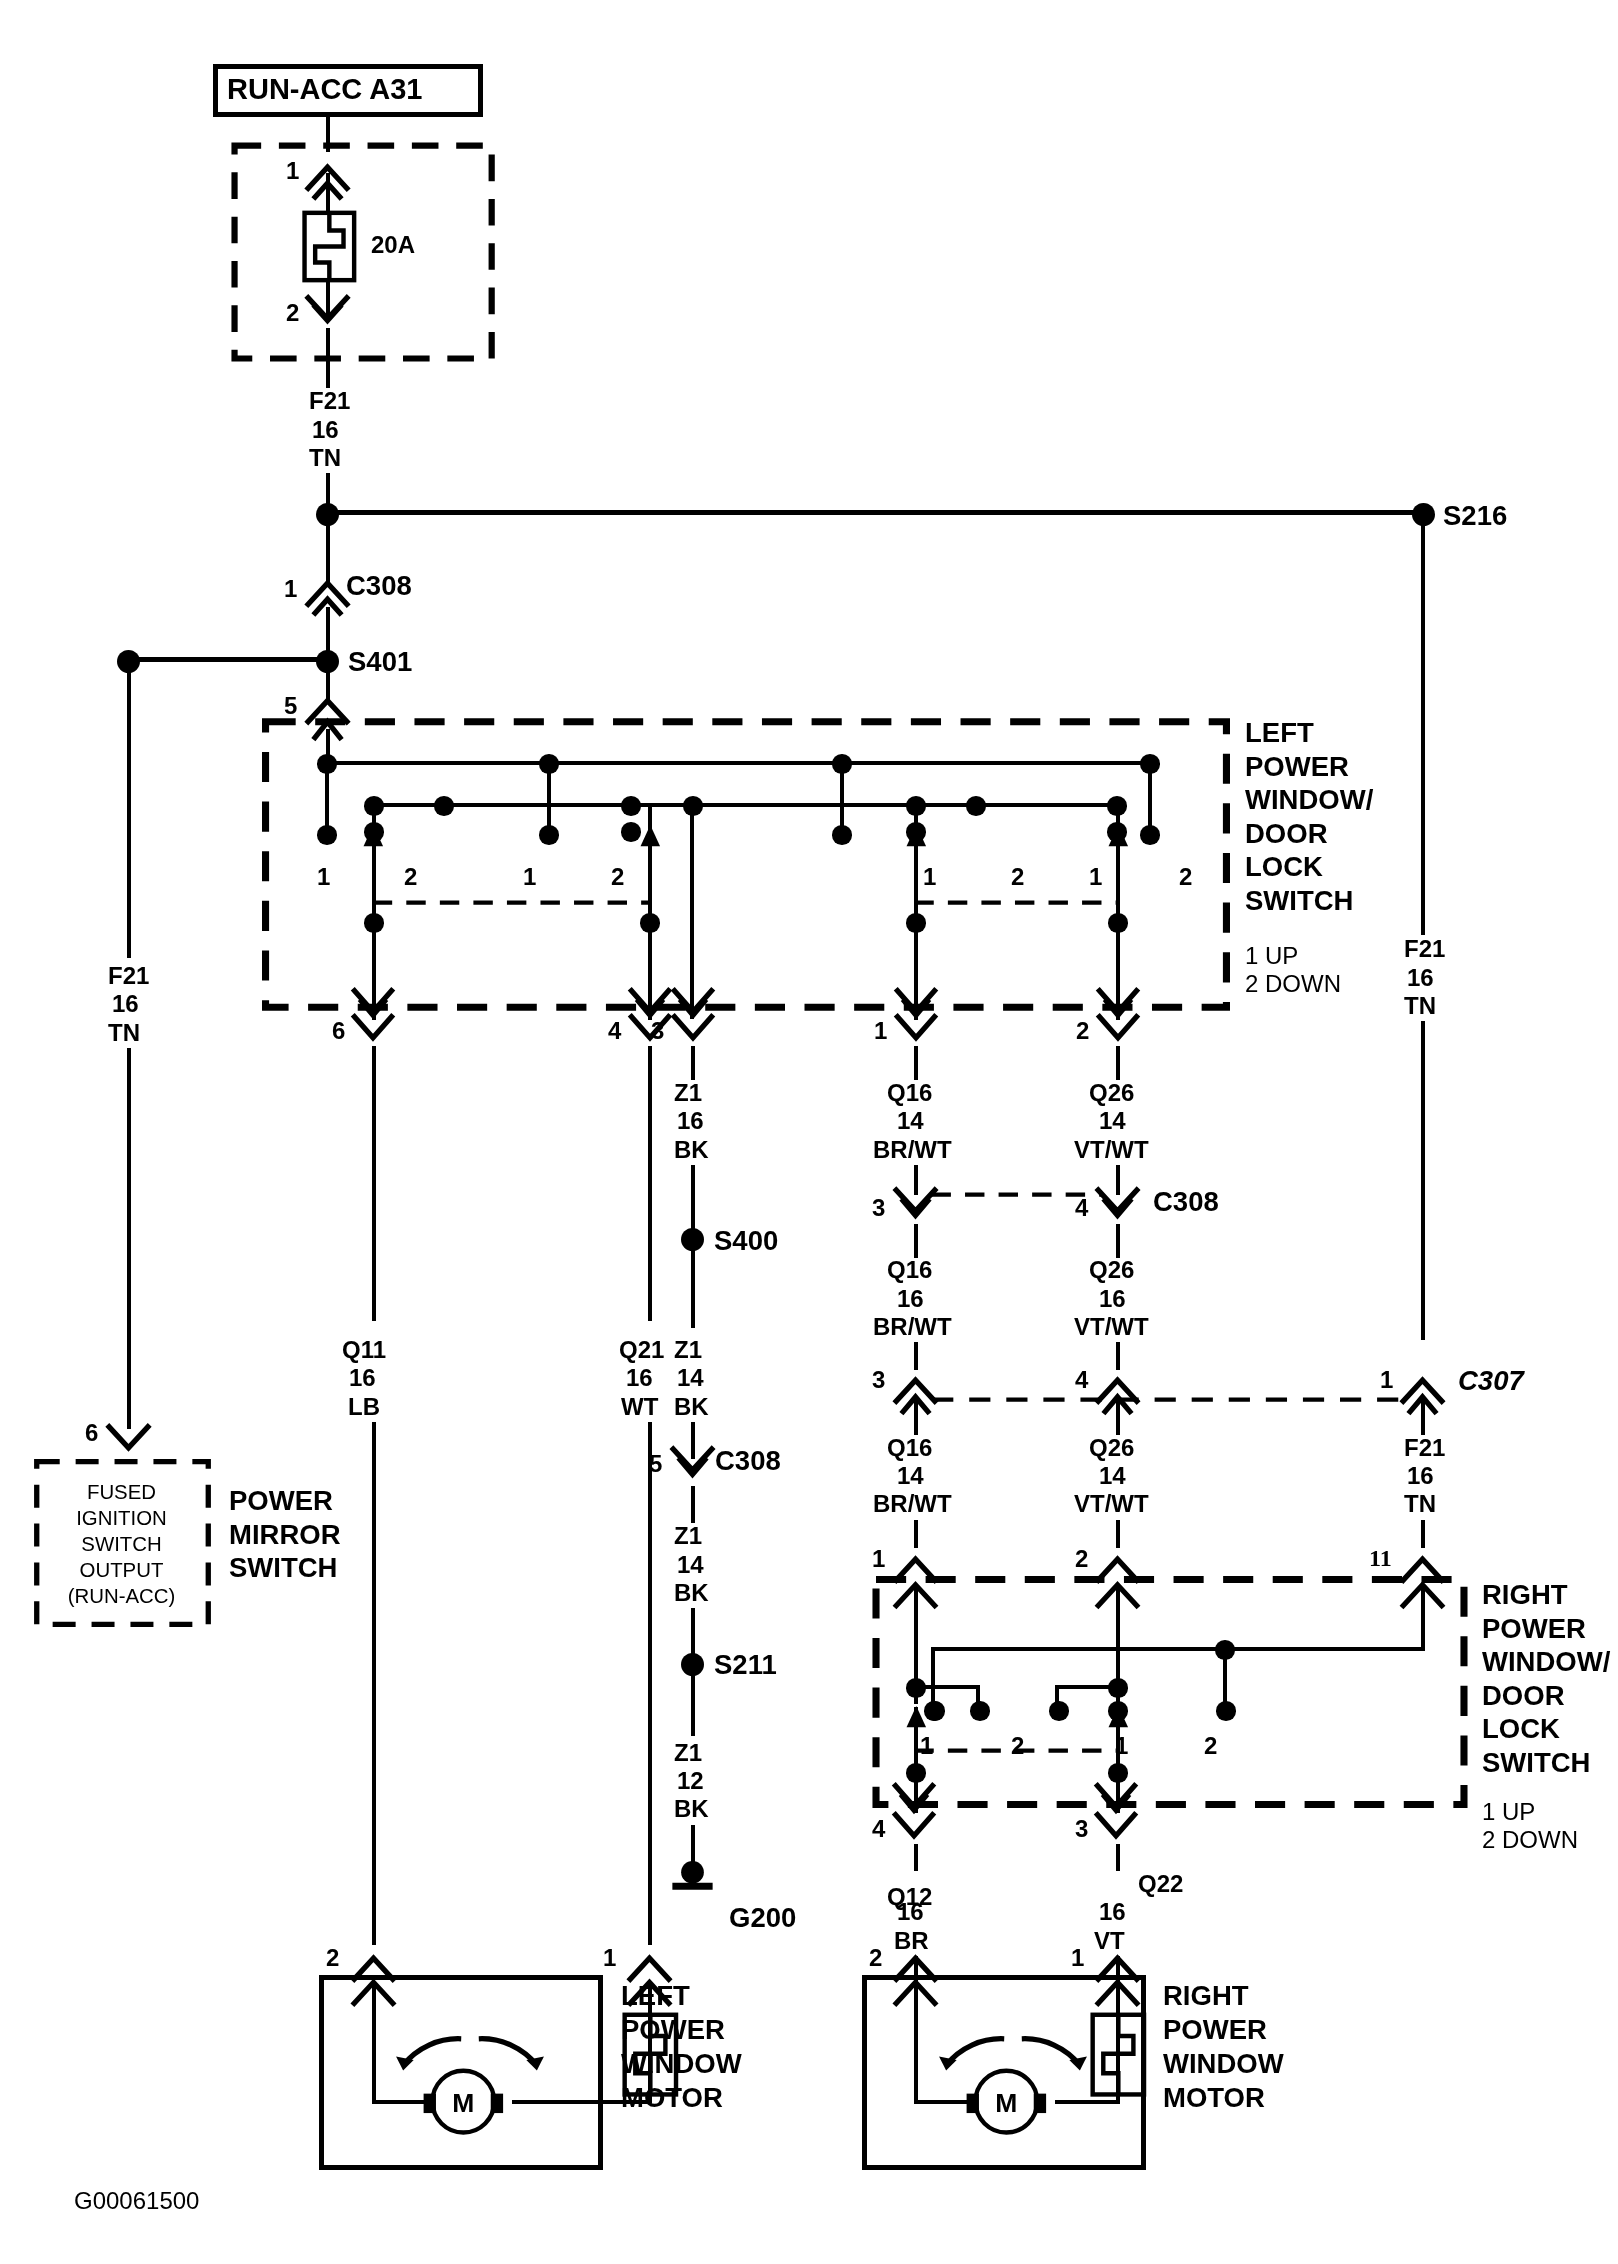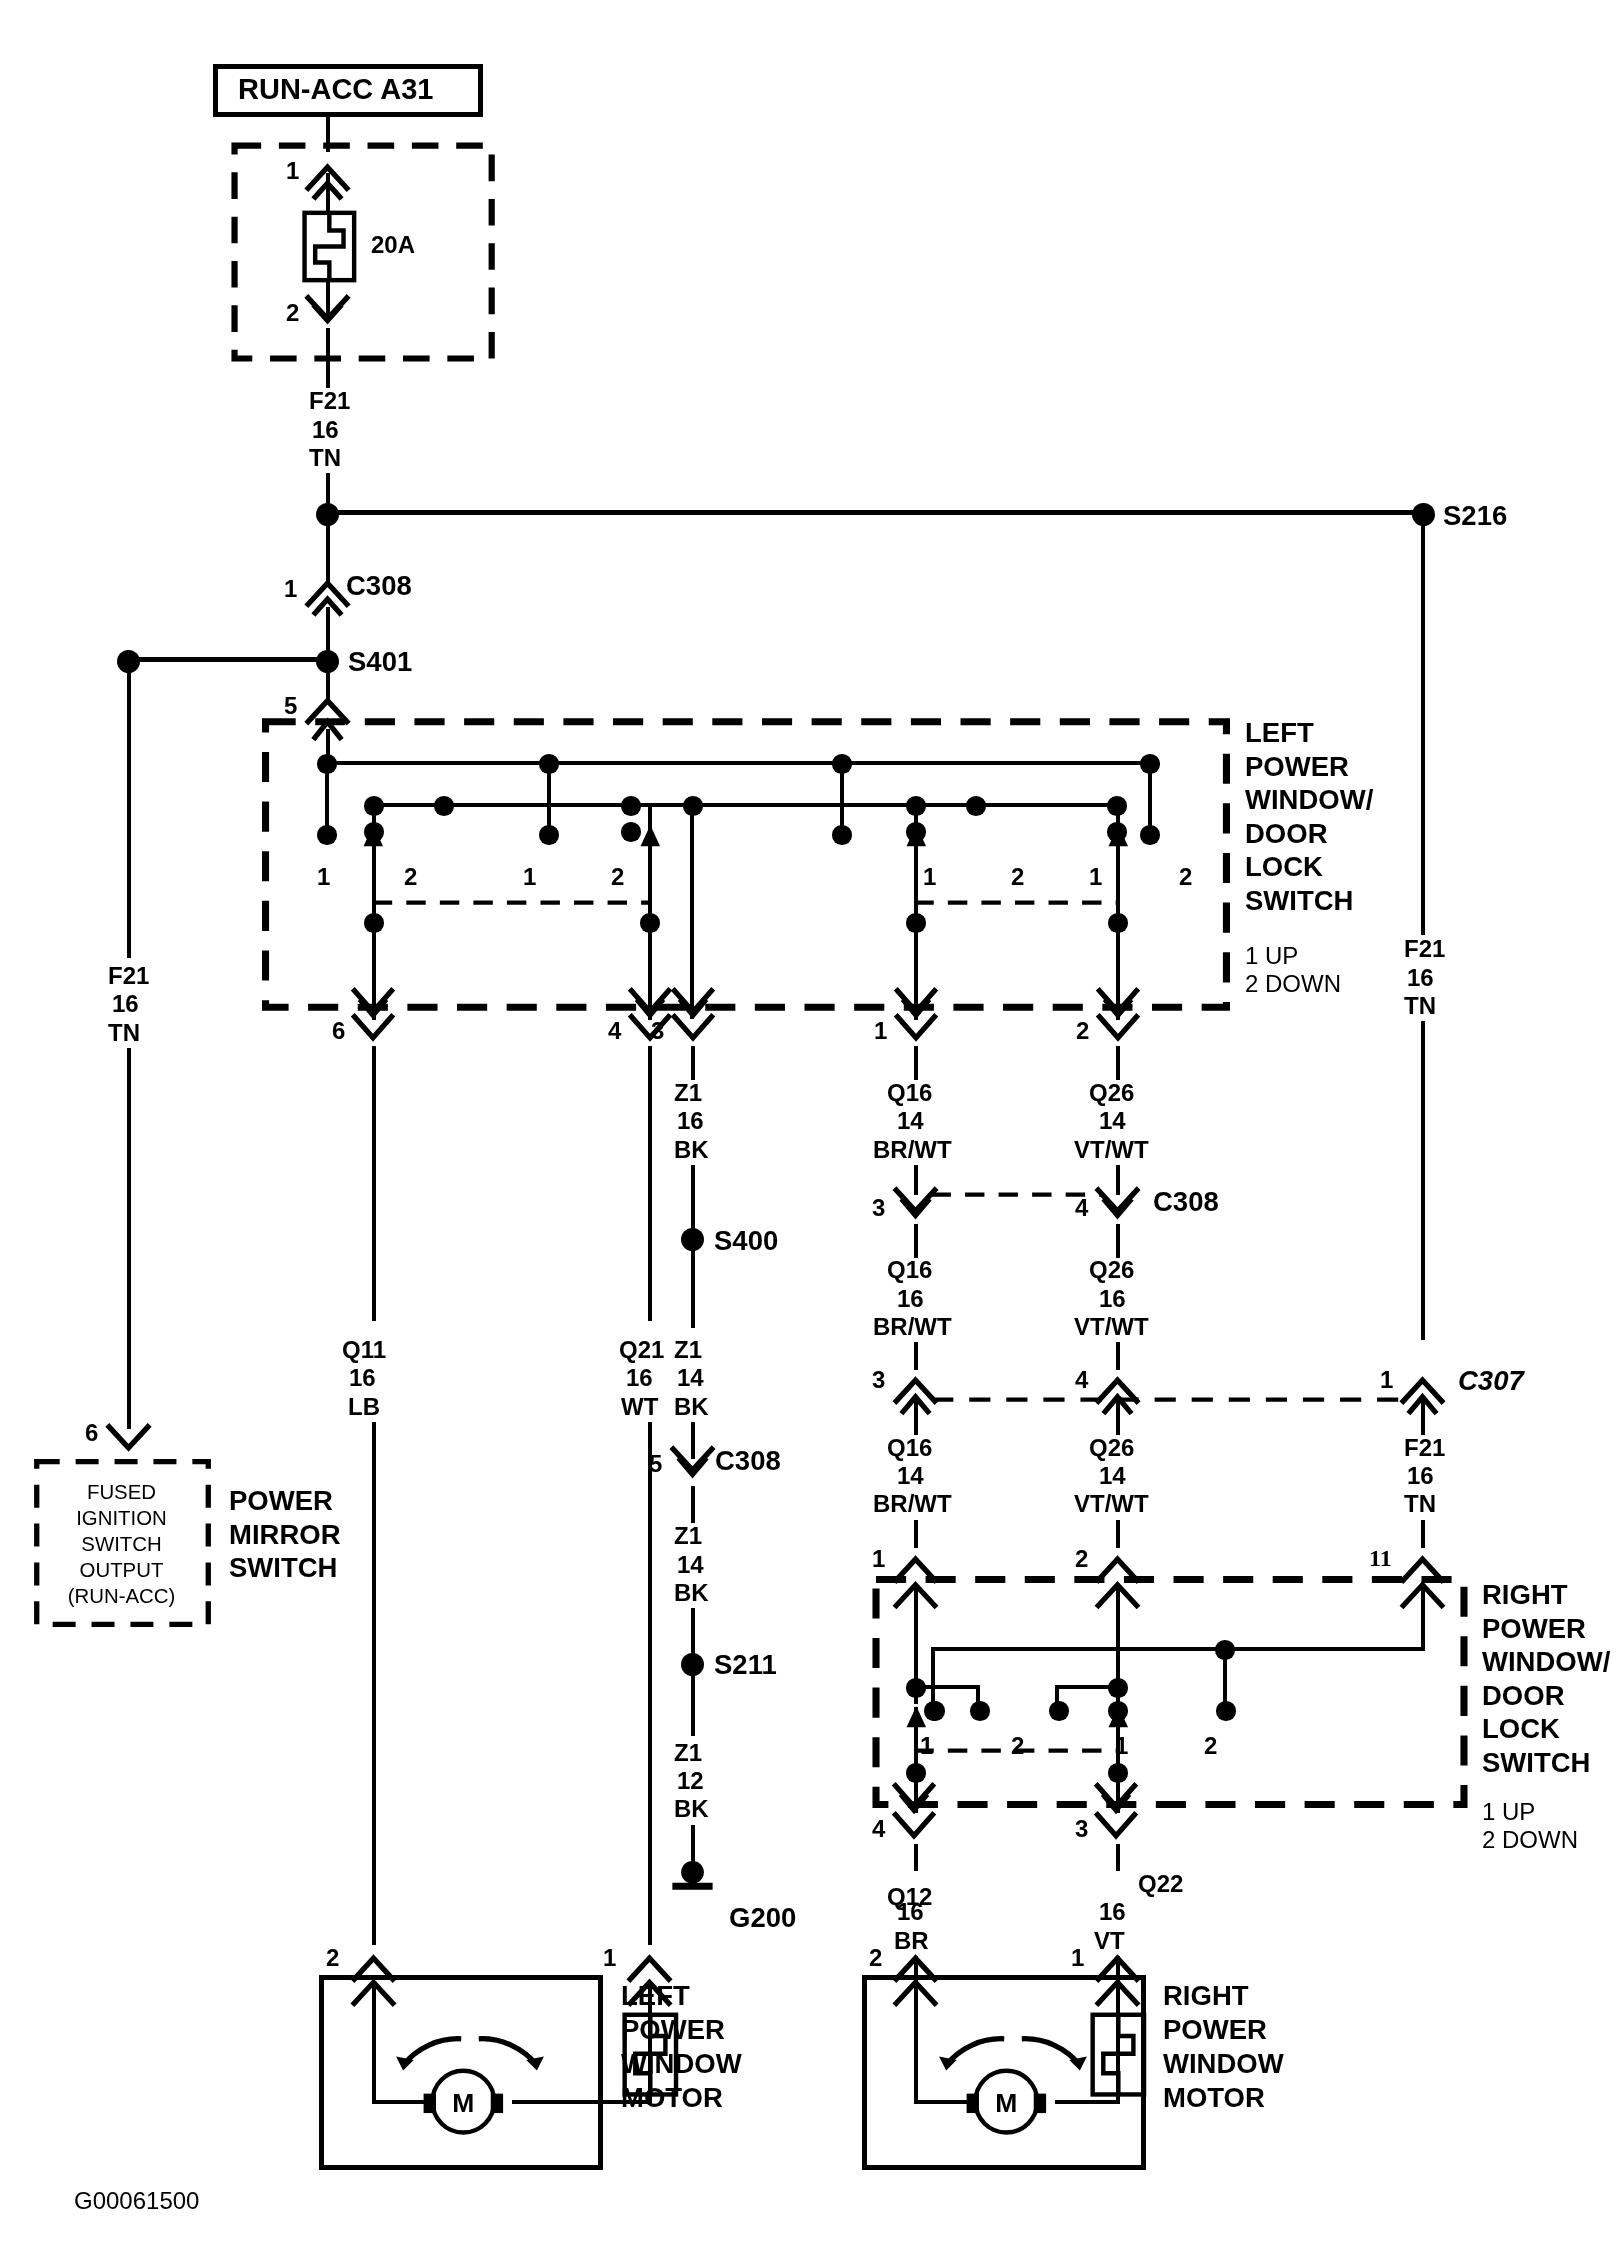--- a/index.html
+++ b/index.html
@@ -18,21 +18,21 @@
   .md{font-size:24px;}
   .lg{font-size:27.5px;}
   .xl{font-size:29px;}
 </style>
 </head>
 <body>
 
 <div id="root">
 
   <div class="box" style="left:213px;top:64px;width:270px;height:53px;border-width:5.3px;"></div>
-  <div class="lbl xl" style="left:238px;top:74px;">RUN-ACC A31</div>
+  <div class="lbl xl" style="left:227px;top:74px;">RUN-ACC A31</div>
 
   <svg style="left:231px;top:142px;width:266px;height:222px;" viewBox="0 0 300 250" width="266" height="222">
     <rect x="4" y="4" width="290" height="240" fill="none" stroke="#000" stroke-width="7" stroke-dasharray="30,20"></rect>
   </svg>
 
   <div class="wire vline" style="left:326px;top:117px;width:3.5px;height:35px;"></div>
 
   <svg style="left:301px;top:153px;width:53px;height:40px;" viewBox="0 0 60 45" width="53" height="40">
     <polyline points="6,42 30,16 54,42" fill="none" stroke="#000" stroke-width="6"></polyline>
     <polyline points="14,52 30,34 46,52" fill="none" stroke="#000" stroke-width="6"></polyline>

